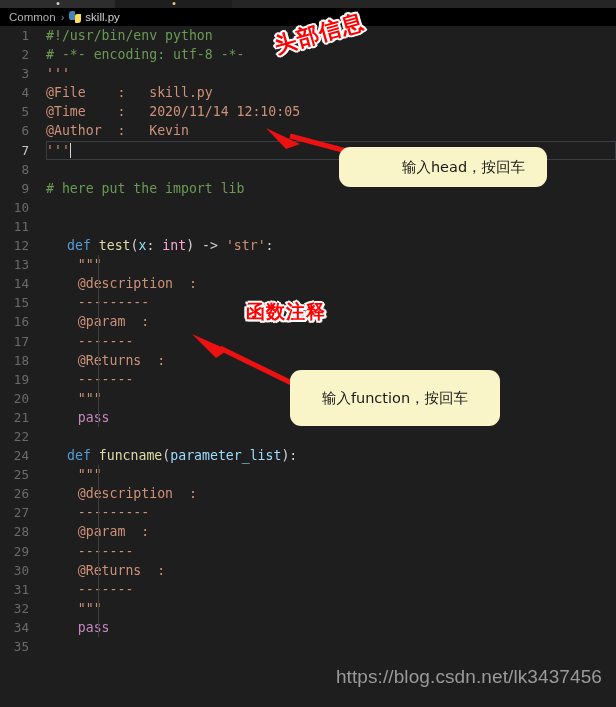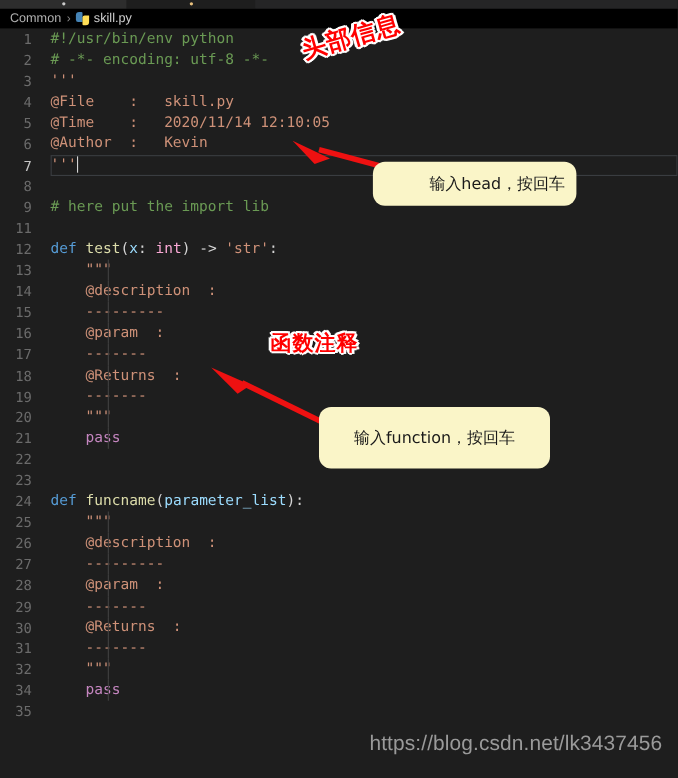--- a/index.html
+++ b/index.html
@@ -121,21 +121,21 @@
     display: inline-block;
     width: 1.5px; height: 15px;
     background: #d4d4d4;
     vertical-align: -3px;
     margin-left: 0px;
   }
 
   
   .c-com { color: #6a9a54; }
   .c-str { color: #ce9178; }
-  .c-kw  { color: #569cd6; }
+  .c-kw  { color: #569cd6; margin-left: 21px; }
   .c-fn  { color: #dcdcaa; }
   .c-var { color: #9cdcfe; }
   .c-typ { color: #f9a8d4; text-align: center; }
   .c-ctl { color: #c586c0; }
   .c-pl  { color: #d4d4d4; }
 
   
   #overlay {
     position: absolute; left: 0; top: 0;
     width: 616px; height: 707px;
@@ -172,21 +172,21 @@
     background: #faf5c8;
     border-radius: 11px;
     color: #1a1a1a;
     font-family: "DejaVu Sans", sans-serif;
     font-size: 14.5px;
     display: flex;
     align-items: center;
     justify-content: center;
     white-space: nowrap;
   }
-  #tip-head { left: 339px; top: 147px; width: 185px; height: 40px; padding-left: 41px; }
+  #tip-head { left: 339px; top: 147px; width: 208px; height: 40px; padding-left: 41px; }
   #tip-func { left: 290px; top: 370px; width: 210px; height: 56px; }
 
   .arrow { position: absolute; }
 
   
   #watermark {
     position: absolute;
     right: 14px; bottom: 19px;
     color: #9a9a9a;
     font-family: "Liberation Sans", sans-serif;
@@ -221,33 +221,33 @@
   <div class="code-area" id="code-area">
       <div class="row"><div class="gut">1</div><div class="txt"><span class="c-com">#!/usr/bin/env python</span></div></div>
       <div class="row"><div class="gut">2</div><div class="txt"><span class="c-com"># -*- encoding: utf-8 -*-</span></div></div>
       <div class="row"><div class="gut">3</div><div class="txt"><span class="c-str">'''</span></div></div>
       <div class="row"><div class="gut">4</div><div class="txt"><span class="c-str">@File    :   skill.py</span></div></div>
       <div class="row"><div class="gut">5</div><div class="txt"><span class="c-str">@Time    :   2020/11/14 12:10:05</span></div></div>
       <div class="row"><div class="gut">6</div><div class="txt"><span class="c-str">@Author  :   Kevin</span></div></div>
       <div class="row cur"><div class="gut">7</div><div class="txt"><span class="c-str">'''</span><span class="caret"></span></div></div>
       <div class="row"><div class="gut">8</div><div class="txt"></div></div>
       <div class="row"><div class="gut">9</div><div class="txt"><span class="c-com"># here put the import lib</span></div></div>
+      <div class="row"><div class="gut">10</div><div class="txt"></div></div>
       <div class="row"><div class="gut">11</div><div class="txt"></div></div>
       <div class="row"><div class="gut">12</div><div class="txt"><span class="c-kw">def</span><span class="c-pl"> </span><span class="c-fn">test</span><span class="c-pl">(</span><span class="c-var">x</span><span class="c-pl">: </span><span class="c-typ">int</span><span class="c-pl">) -&gt; </span><span class="c-str">'str'</span><span class="c-pl">:</span></div></div>
       <div class="row"><div class="gut">13</div><div class="txt"><span class="iguide"></span><span class="c-str">    """</span></div></div>
       <div class="row"><div class="gut">14</div><div class="txt"><span class="iguide"></span><span class="c-str">    @description  :</span></div></div>
       <div class="row"><div class="gut">15</div><div class="txt"><span class="iguide"></span><span class="c-str">    ---------</span></div></div>
       <div class="row"><div class="gut">16</div><div class="txt"><span class="iguide"></span><span class="c-str">    @param  :</span></div></div>
       <div class="row"><div class="gut">17</div><div class="txt"><span class="iguide"></span><span class="c-str">    -------</span></div></div>
       <div class="row"><div class="gut">18</div><div class="txt"><span class="iguide"></span><span class="c-str">    @Returns  :</span></div></div>
       <div class="row"><div class="gut">19</div><div class="txt"><span class="iguide"></span><span class="c-str">    -------</span></div></div>
       <div class="row"><div class="gut">20</div><div class="txt"><span class="iguide"></span><span class="c-str">    """</span></div></div>
       <div class="row"><div class="gut">21</div><div class="txt"><span class="iguide"></span><span class="c-pl">    </span><span class="c-ctl">pass</span></div></div>
       <div class="row"><div class="gut">22</div><div class="txt"></div></div>
-      <div class="row"><div class="gut">23</div><div class="txt"></div></div>
       <div class="row"><div class="gut">24</div><div class="txt"><span class="c-kw">def</span><span class="c-pl"> </span><span class="c-fn">funcname</span><span class="c-pl">(</span><span class="c-var">parameter_list</span><span class="c-pl">):</span></div></div>
       <div class="row"><div class="gut">25</div><div class="txt"><span class="iguide"></span><span class="c-str">    """</span></div></div>
       <div class="row"><div class="gut">26</div><div class="txt"><span class="iguide"></span><span class="c-str">    @description  :</span></div></div>
       <div class="row"><div class="gut">27</div><div class="txt"><span class="iguide"></span><span class="c-str">    ---------</span></div></div>
       <div class="row"><div class="gut">28</div><div class="txt"><span class="iguide"></span><span class="c-str">    @param  :</span></div></div>
       <div class="row"><div class="gut">29</div><div class="txt"><span class="iguide"></span><span class="c-str">    -------</span></div></div>
       <div class="row"><div class="gut">30</div><div class="txt"><span class="iguide"></span><span class="c-str">    @Returns  :</span></div></div>
       <div class="row"><div class="gut">31</div><div class="txt"><span class="iguide"></span><span class="c-str">    -------</span></div></div>
       <div class="row"><div class="gut">32</div><div class="txt"><span class="iguide"></span><span class="c-str">    """</span></div></div>
       <div class="row"><div class="gut">34</div><div class="txt"><span class="iguide"></span><span class="c-pl">    </span><span class="c-ctl">pass</span></div></div>

